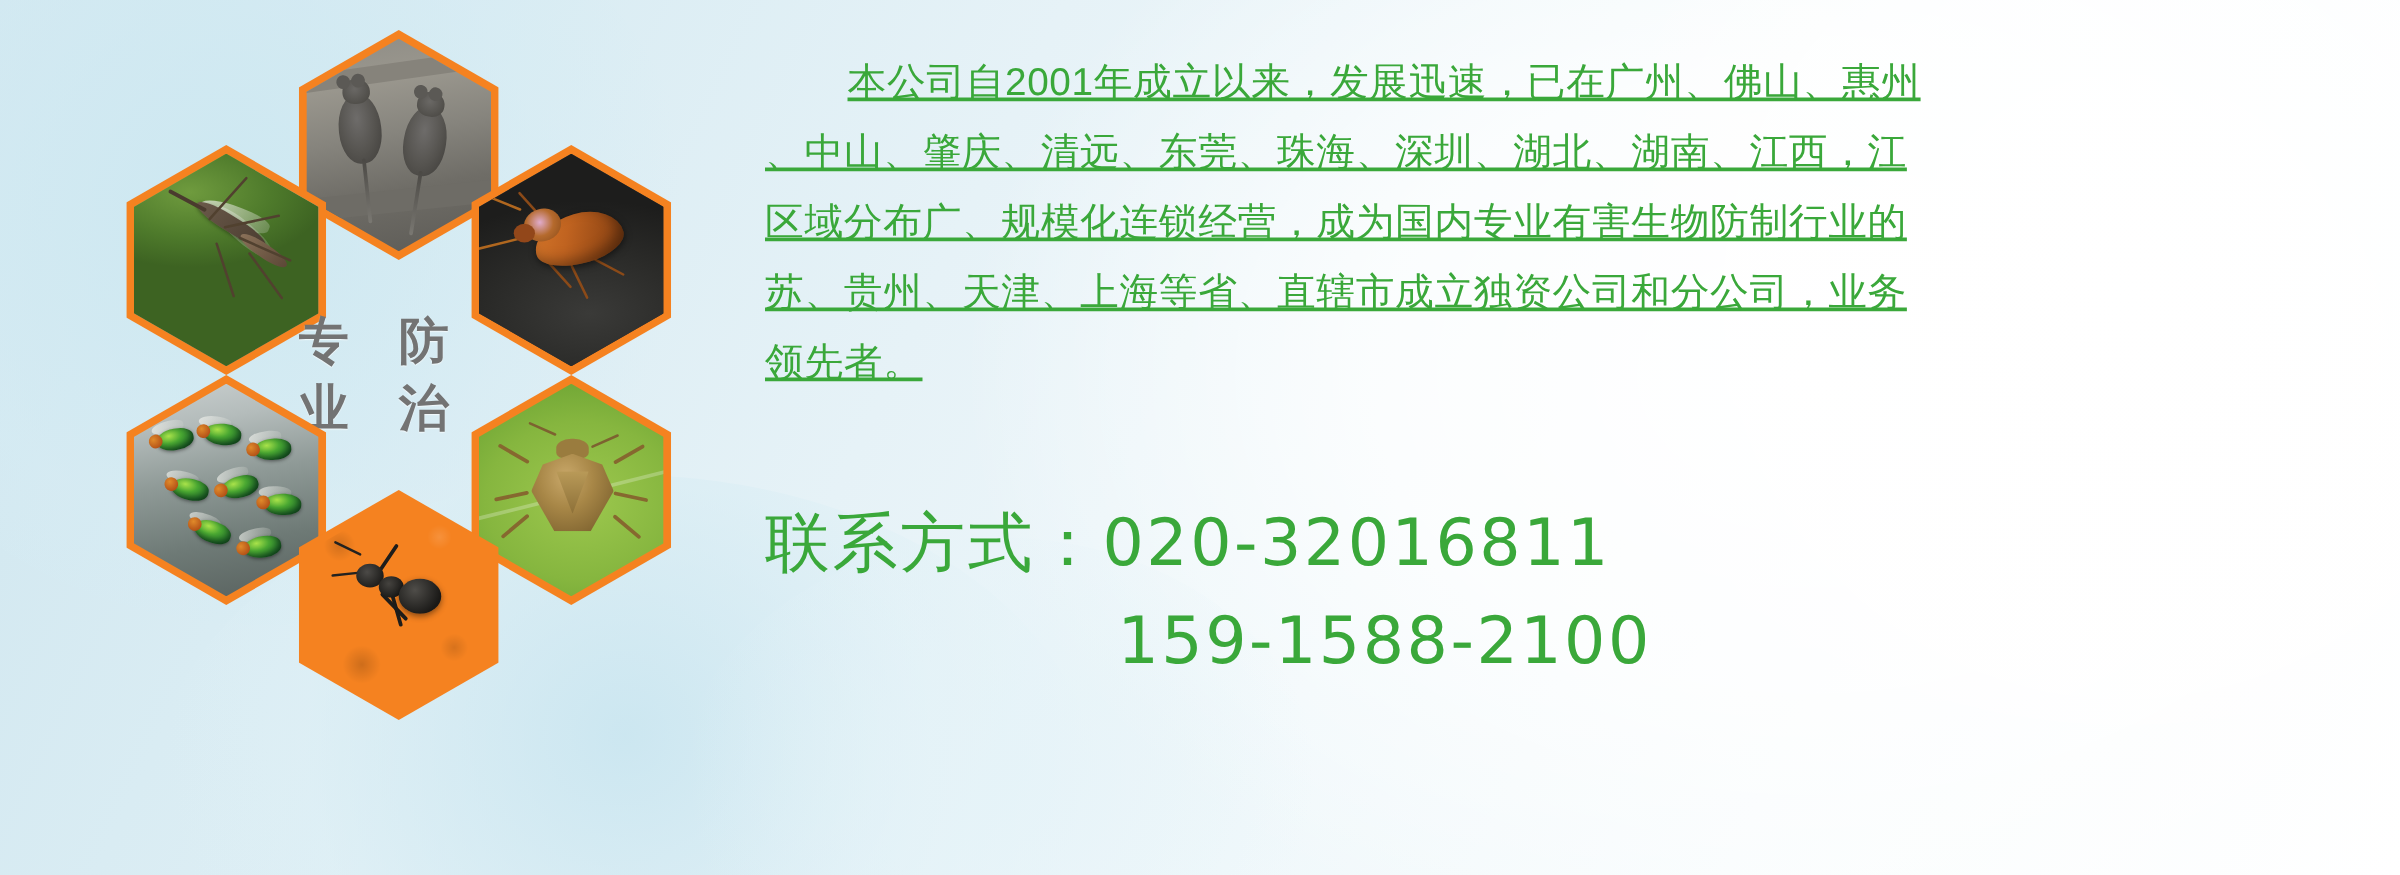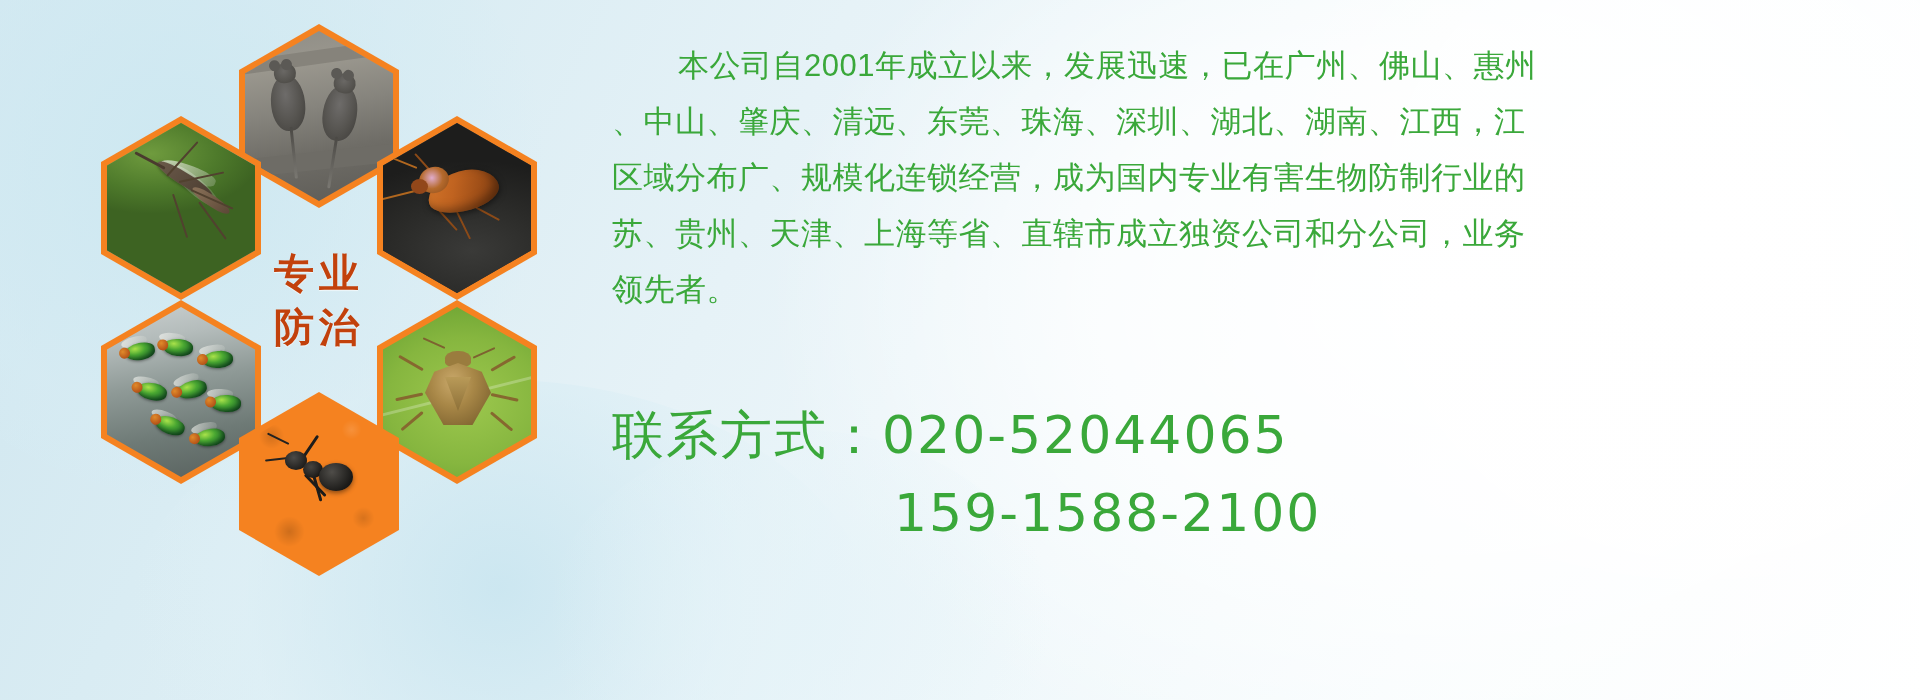--- a/index.html
+++ b/index.html
@@ -33,22 +33,22 @@
   }
   .hex-inner {
     position:absolute; left:6px; top:7px; width:148px; height:170px;
     clip-path:polygon(50% 0%, 100% 25%, 100% 75%, 50% 100%, 0% 75%, 0% 25%);
     overflow:hidden;
   }
   .hex-center { background:transparent; }
   .hex-center .hex-inner { left:0; top:0; width:160px; height:184px; background:transparent; }
   .hex-label {
     width:100%; height:100%;
-    display:flex; flex-direction:column; align-items:center; justify-content:center;
-    color:#c2410c; font-weight:bold; font-size:40px; line-height:1.35; letter-spacing:5px;
+    display:flex; align-items:center; justify-content:center;
+    color:#737373; font-weight:bold; font-size:40px; line-height:1.35; letter-spacing:5px;
     text-shadow:0 1px 1px rgba(255,255,255,.7);
   }
 
   
   .art { position:absolute; inset:0; }
 
   
   .art-mosquito {
     background:
       radial-gradient(ellipse 110px 60px at 30% 18%, #6f9b3e 0%, #4e7a2b 60%, #3d6322 100%),
@@ -162,21 +162,21 @@
   .bug-leg.p1 { left:40px; top:62px; transform:rotate(-150deg); }
   .bug-leg.p2 { left:40px; top:86px; transform:rotate(168deg); }
   .bug-leg.p3 { left:40px; top:104px; transform:rotate(140deg); }
   .bug-leg.p4 { left:108px; top:62px; transform:rotate(-30deg); }
   .bug-leg.p5 { left:108px; top:86px; transform:rotate(12deg); }
   .bug-leg.p6 { left:108px; top:104px; transform:rotate(40deg); }
 
   
   #copy { position:absolute; left:612px; top:38px; width:1300px; }
   .para { color:#3aa83a; font-size:31px; line-height:56px; letter-spacing:.5px;
-          font-weight:500; white-space:nowrap; }
+          font-weight:500; white-space:nowrap;text-decoration:underline; }
   .para.indent { text-indent:66px; }
 
   #contact { position:absolute; left:612px; top:396px; width:1300px; }
   .contact-line { color:#3aa83a; font-size:52px; line-height:78px; letter-spacing:2px;
                   white-space:nowrap; font-family:"DejaVu Sans","Liberation Sans",sans-serif; }
   .contact-line.second { padding-left:282px; }
 </style>
 </head>
 <body>
 
@@ -316,17 +316,17 @@
 
   <div id="copy">
     <div class="para indent">本公司自2001年成立以来，发展迅速，已在广州、佛山、惠州</div>
     <div class="para">、中山、肇庆、清远、东莞、珠海、深圳、湖北、湖南、江西，江</div>
     <div class="para">区域分布广、规模化连锁经营，成为国内专业有害生物防制行业的</div>
     <div class="para">苏、贵州、天津、上海等省、直辖市成立独资公司和分公司，业务</div>
     <div class="para">领先者。</div>
   </div>
 
   <div id="contact">
-    <div class="contact-line">联系方式：020-52044065</div>
+    <div class="contact-line">联系方式：020-32016811</div>
     <div class="contact-line second">159-1588-2100</div>
   </div>
 
 </div>
 
 </body></html>

